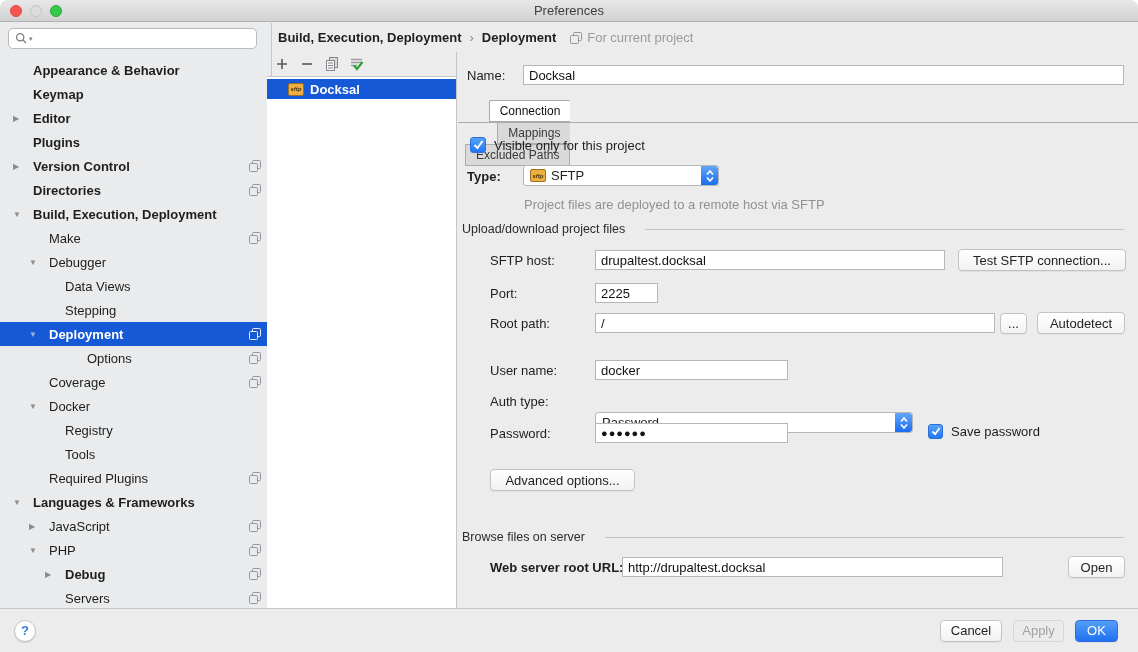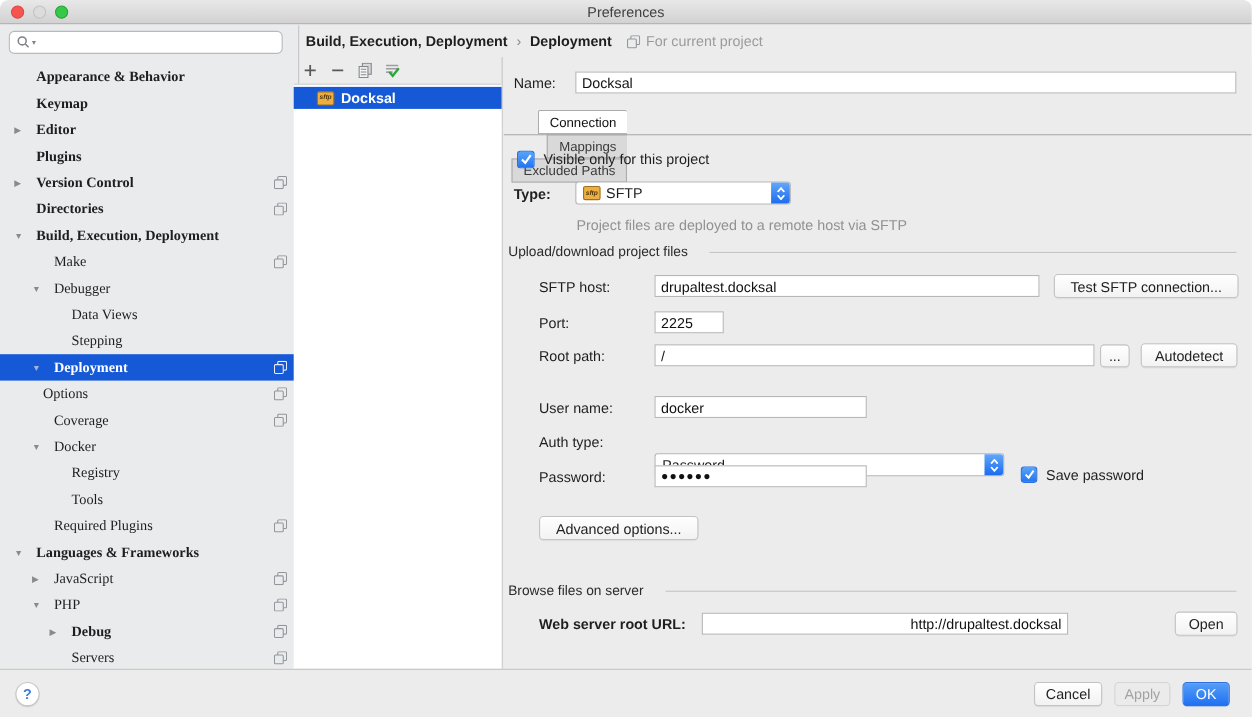--- a/index.html
+++ b/index.html
@@ -12,21 +12,21 @@
               background:linear-gradient(#E8E8E8,#D2D2D2); border-bottom:1px solid #B0B0B0; }
   .traffic { position:absolute; top:5px; left:10px; display:flex; gap:8px; }
   .light { width:12px; height:12px; border-radius:50%; }
   .light.close { background:#F5554E; border:1px solid #DF4740; }
   .light.minimize { background:#DCDCDC; border:1px solid #C3C3C3; }
   .light.zoom { background:#35C949; border:1px solid #27A436; }
   .title { text-align:center; line-height:21px; font-size:13px; color:#404040; }
 
   
   .sidebar { position:absolute; top:23px; left:0; width:272px; bottom:44px;
-             background:#E9EBED; border-right:1px solid #C5C6C8;font-family:Liberation Serif, serif; }
+             background:#E9EBED; border-right:1px solid #C5C6C8; }
   .search-box { position:absolute; top:5px; left:8px; width:249px; height:21px;
                 background:#fff; border:1px solid #B9BABC; border-radius:5px;
                 display:flex; align-items:center; padding-left:6px; gap:1px; }
   .search-box input { border:none; outline:none; flex:1; height:17px; font-size:12px;
                       font-family:inherit; background:transparent; }
   .mag { display:flex; align-items:center; color:#7E8084; }
   .tree { position:absolute; top:35px; left:0; right:0; }
   .tree-row { height:24px; display:flex; align-items:center; font-size:13px; color:#1E1E1E; }
   .tree-row .arrow { width:20px; font-size:8px; color:#8A8A8A; flex:0 0 20px; }
   .tree-row.bold .lbl { font-weight:bold; }
@@ -191,21 +191,21 @@
           <span class="lbl">Stepping</span>
         </div>
         <div class="tree-row bold selected" style="padding-left: 29px;">
           <span class="arrow">▼</span>
           <span class="lbl">Deployment</span>
           <svg class="proj-icon" width="12" height="12" viewBox="0 0 12 12">
             <rect x="3.5" y="0.5" width="8" height="8" rx="1"></rect>
             <rect class="front" x="0.5" y="3.5" width="8" height="8" rx="1"></rect>
           </svg>
         </div>
-        <div class="tree-row" style="padding-left: 19px;">
+        <div class="tree-row" style="padding-left: 67px;">
           <span class="arrow"></span>
           <span class="lbl">Options</span>
           <svg class="proj-icon" width="12" height="12" viewBox="0 0 12 12">
             <rect x="3.5" y="0.5" width="8" height="8" rx="1"></rect>
             <rect class="front" x="0.5" y="3.5" width="8" height="8" rx="1"></rect>
           </svg>
         </div>
         <div class="tree-row" style="padding-left: 29px;">
           <span class="arrow"></span>
           <span class="lbl">Coverage</span>
@@ -325,21 +325,21 @@
     <label class="abs" style="top:16px;left:9px;">Name:</label>
     <input class="tf abs" style="top: 13px; left: 65px; width: 601px;" value="Docksal">
 
     <div class="tabs abs" style="top:48px;left:7px;flex-direction:column;">
         <span class="tab active">Connection</span>
         <span class="tab">Mappings</span>
         <span class="tab">Excluded Paths</span>
       </div>
     <div class="tabline"></div>
 
-    <div class="abs" style="top:85px;left:12px;display:flex;align-items:flex-start;">
+    <div class="abs" style="top:85px;left:12px;display:flex;align-items:center;">
       <span class="chk chk-lg">
         <svg width="11" height="10" viewBox="0 0 11 10">
             <path d="M1.5 5l3 3 5-7" stroke="#fff" stroke-width="2" fill="none"></path>
           </svg>
       </span>
       <span class="chk-label">Visible only for this project</span>
     </div>
 
     <label class="abs" style="top:117px;left:9px;font-weight:bold;">Type:</label>
     <div class="select abs" style="top:113px;left:65px;width:196px;">
@@ -402,21 +402,21 @@
     </div>
 
     <button class="mac-btn abs" style="top:417px;left:32px;width:145px;">Advanced options...</button>
 
     <div class="section abs" style="top:478px;left:4px;right:0;">
       <span>Browse files on server</span>
       <span class="line"></span>
     </div>
 
     <label class="abs" style="top:508px;left:32px;font-weight:bold;">Web server root URL:</label>
-    <input class="tf abs" style="top: 505px; left: 180px; width: 333px; text-align: right;" value="http://drupaltest.docksal">
+    <input class="tf abs" style="top: 505px; left: 164px; width: 381px;" value="http://drupaltest.docksal">
     <button class="mac-btn abs" style="top:504px;left:610px;width:57px;">Open</button>
   </div>
 
   <div class="footer">
     <button class="help-btn">?</button>
     <span class="spacer"></span>
     <button class="mac-btn" style="width:62px;">Cancel</button>
     <button class="mac-btn disabled" style="width:51px;">Apply</button>
     <button class="mac-btn primary" style="width:43px;">OK</button>
   </div>

